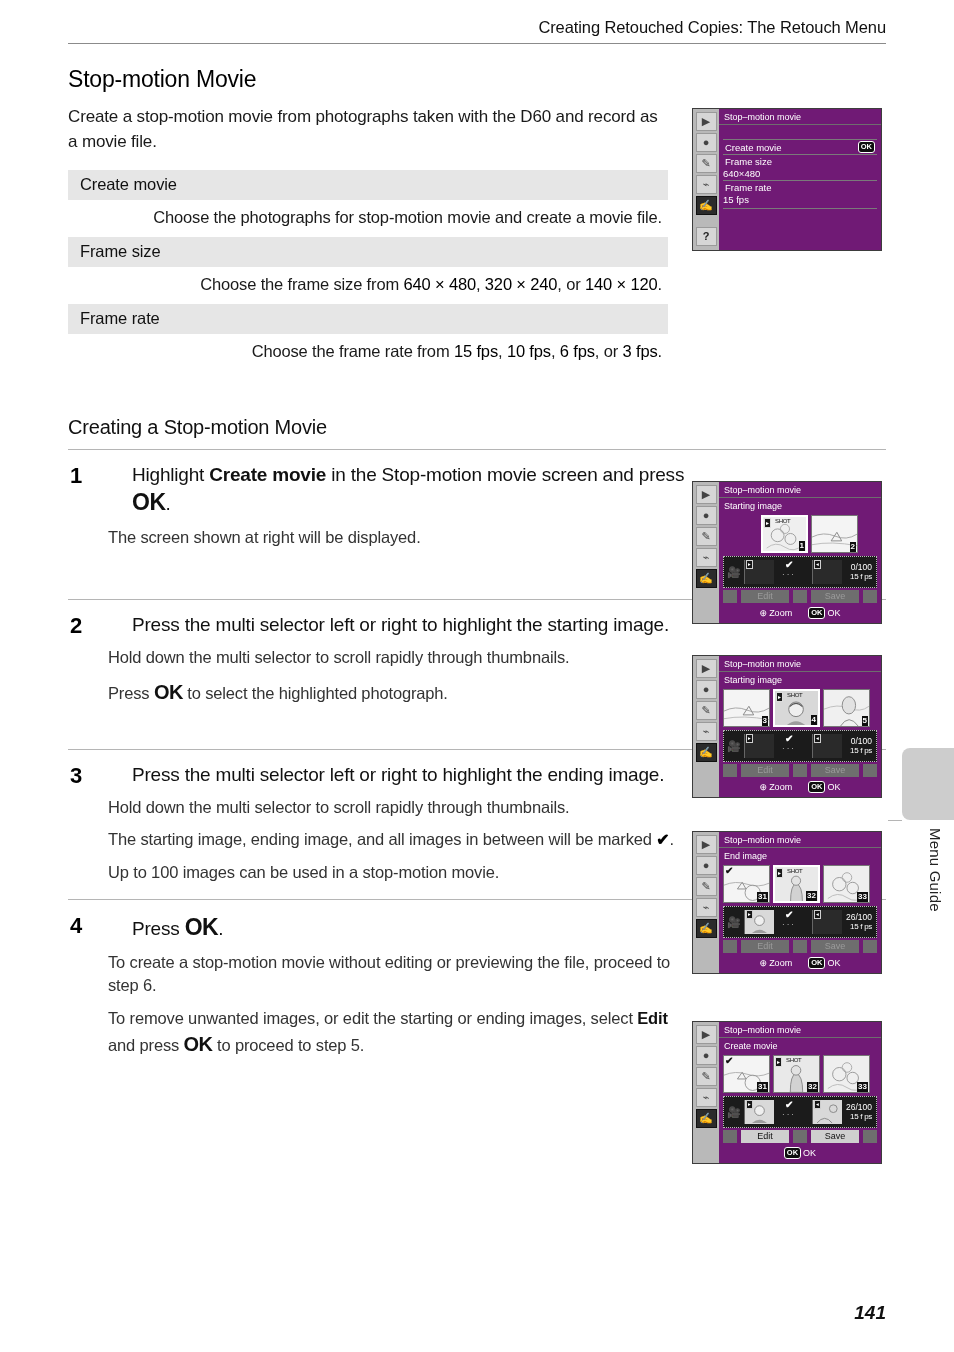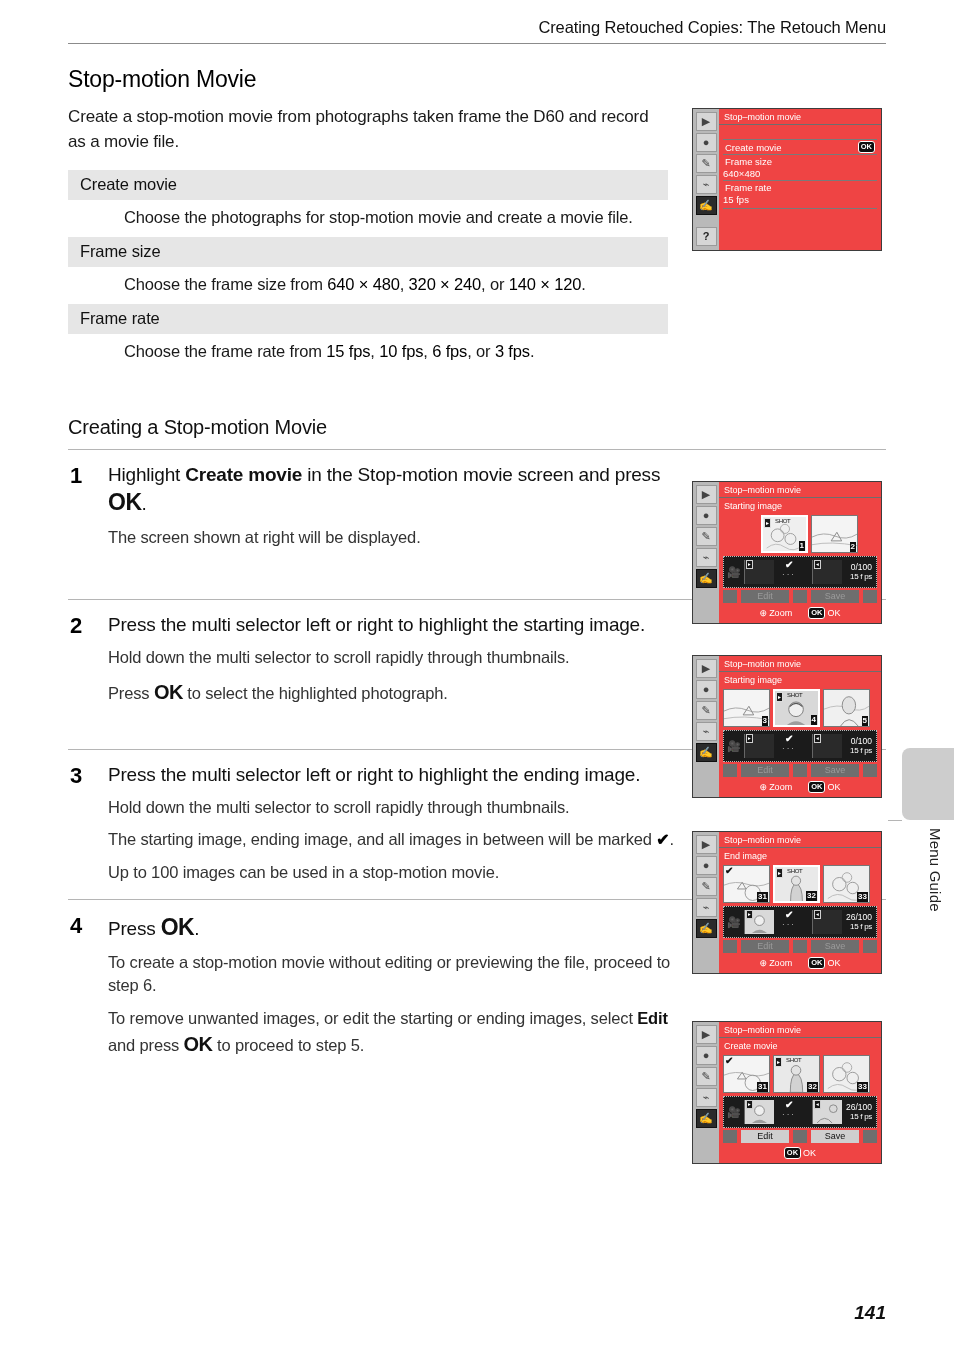--- a/index.html
+++ b/index.html
@@ -38,21 +38,21 @@
   }
 
   
   .deftable { width: 600px; margin-top: 16px; }
   .def-head {
     background: #e6e6e6; font-size: 16.5px; color: #111;
     padding: 5px 10px 6px 12px; letter-spacing: -0.1px;
   }
   .def-body {
     font-size: 16.5px; line-height: 1.4; color: #1a1a1a;
-    padding: 6px 6px 8px 56px; letter-spacing: -0.15px;
+    padding: 6px 6px 8px 56px; letter-spacing: -0.15px; text-align: right;
   }
   .def-body b { font-weight: normal; color: #000; }
 
   
   h2.proc-title {
     font-size: 20px; font-weight: normal; letter-spacing: -0.2px;
     margin-top: 44px; margin-bottom: 10px; color: #111;
   }
   .steps { width: 818px; }
   .step {
@@ -62,21 +62,21 @@
     min-height: 150px;
   }
   .step:last-child { border-bottom: none; }
   .step-num {
     position: absolute; left: 2px; top: 13px;
     font-size: 22px; font-weight: bold; color: #000;
   }
   .step-body { margin-left: 40px; width: 580px; }
   .step-head {
     font-size: 19px; line-height: 1.32; color: #111;
-    letter-spacing: -0.2px; font-weight: normal;
+    letter-spacing: -0.2px; font-weight: normal; margin-left: 24px;
   }
   .step-head b { font-weight: bold; }
   .step-head .ok, .note .ok {
     font-weight: bold; letter-spacing: -0.5px;
   }
   .step-head .ok { font-size: 23px; }
   .note {
     font-size: 16.5px; line-height: 1.42; color: #333;
     margin-top: 9px; letter-spacing: -0.15px;
   }
@@ -100,21 +100,21 @@
   }
   .rail-ico {
     width: 21px; height: 19px; background: #d6d6d6;
     border: 1px solid #9a9a9a;
     display: flex; align-items: center; justify-content: center;
     font-size: 11px; color: #444; line-height: 1;
   }
   .rail-ico.sel { background: #2b2b2b; border-color: #111; color: #fff; }
   .rail-ico.help { margin-top: auto; margin-bottom: 4px; background: #d6d6d6; color: #222; font-weight: bold; }
   .lcd-screen {
-    flex: 1; background: #ef4444; color: #fff;
+    flex: 1; background: #701a75; color: #fff;
     display: flex; flex-direction: column;
   }
   .lcd-title {
     font-size: 9px; padding: 3px 0 2px 5px;
     border-bottom: 1px solid #6e6e6e; color: #fff;
   }
   .lcd-sub { font-size: 9px; padding: 3px 0 2px 5px; color: #fff; }
 
   
   .menu-rows { flex: 1; padding: 0 4px; }
@@ -234,21 +234,21 @@
 <div class="page">
 
   <div class="header">
     <div class="header-title">Creating Retouched Copies: The Retouch Menu</div>
     <div class="header-rule"></div>
   </div>
 
   <div class="content">
 
     <h1 class="section-title">Stop-motion Movie</h1>
-    <div class="intro">Create a stop-motion movie from photographs taken frame the D60 and record as a movie file.</div>
+    <div class="intro">Create a stop-motion movie from photographs taken with the D60 and record as a movie file.</div>
 
     <div class="deftable">
       <div class="def-head">Create movie</div>
       <div class="def-body">Choose the photographs for stop-motion movie and create a movie file.</div>
 
       <div class="def-head">Frame size</div>
       <div class="def-body"><span>Choose the frame size from </span><b>640 × 480</b><span>, </span><b>320 × 240</b><span>, or </span><b>140 × 120</b><span>.</span></div>
 
       <div class="def-head">Frame rate</div>
       <div class="def-body"><span>Choose the frame rate from </span><b>15 fps</b><span>, </span><b>10 fps</b><span>, </span><b>6 fps</b><span>, or </span><b>3 fps</b><span>.</span></div>

